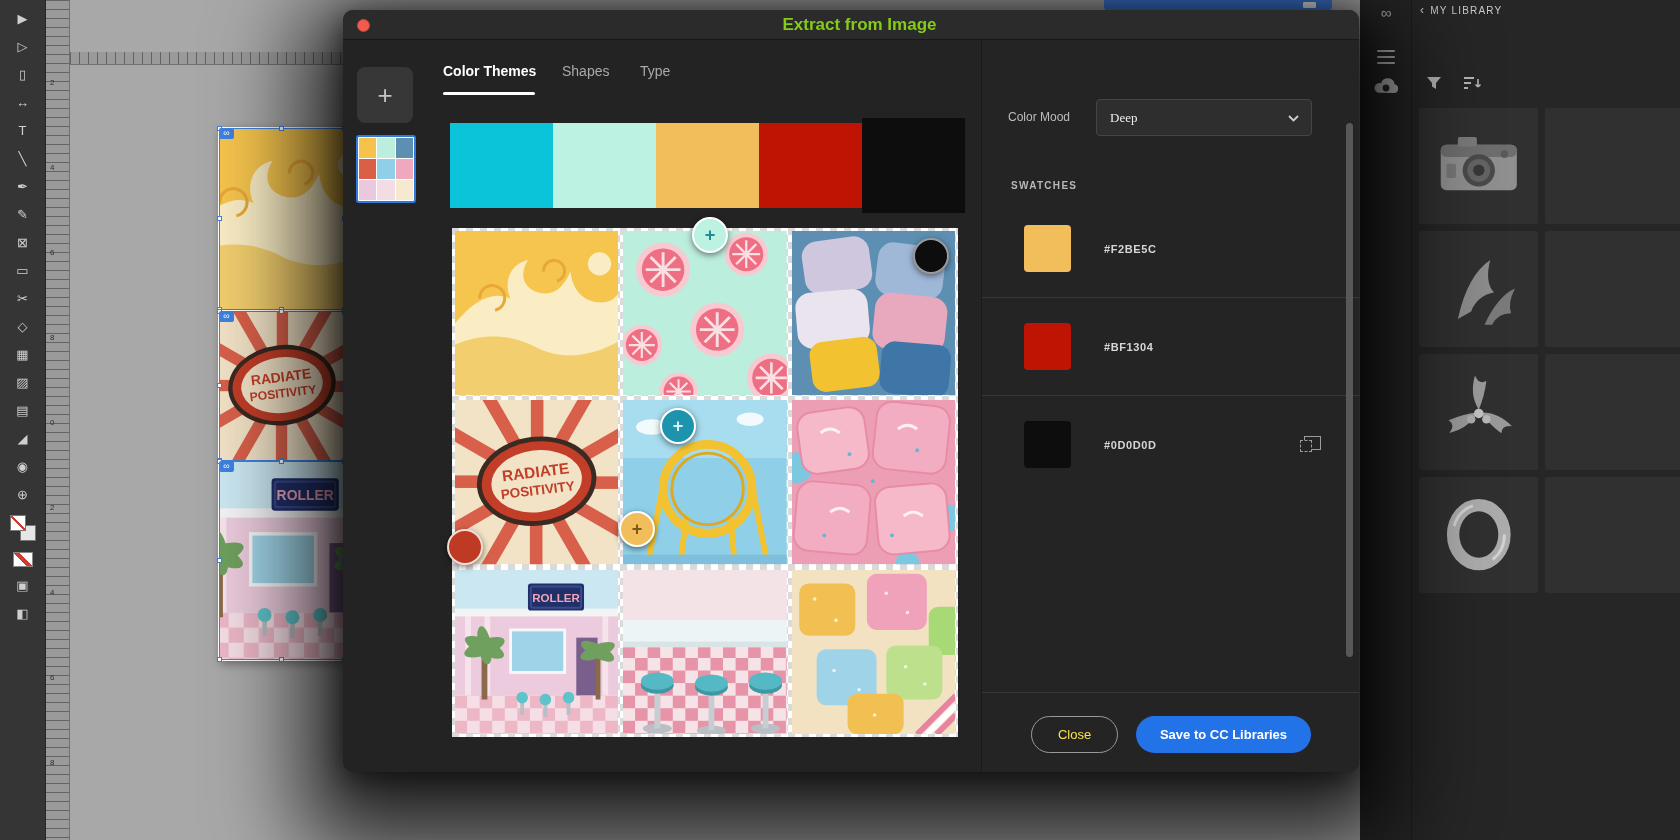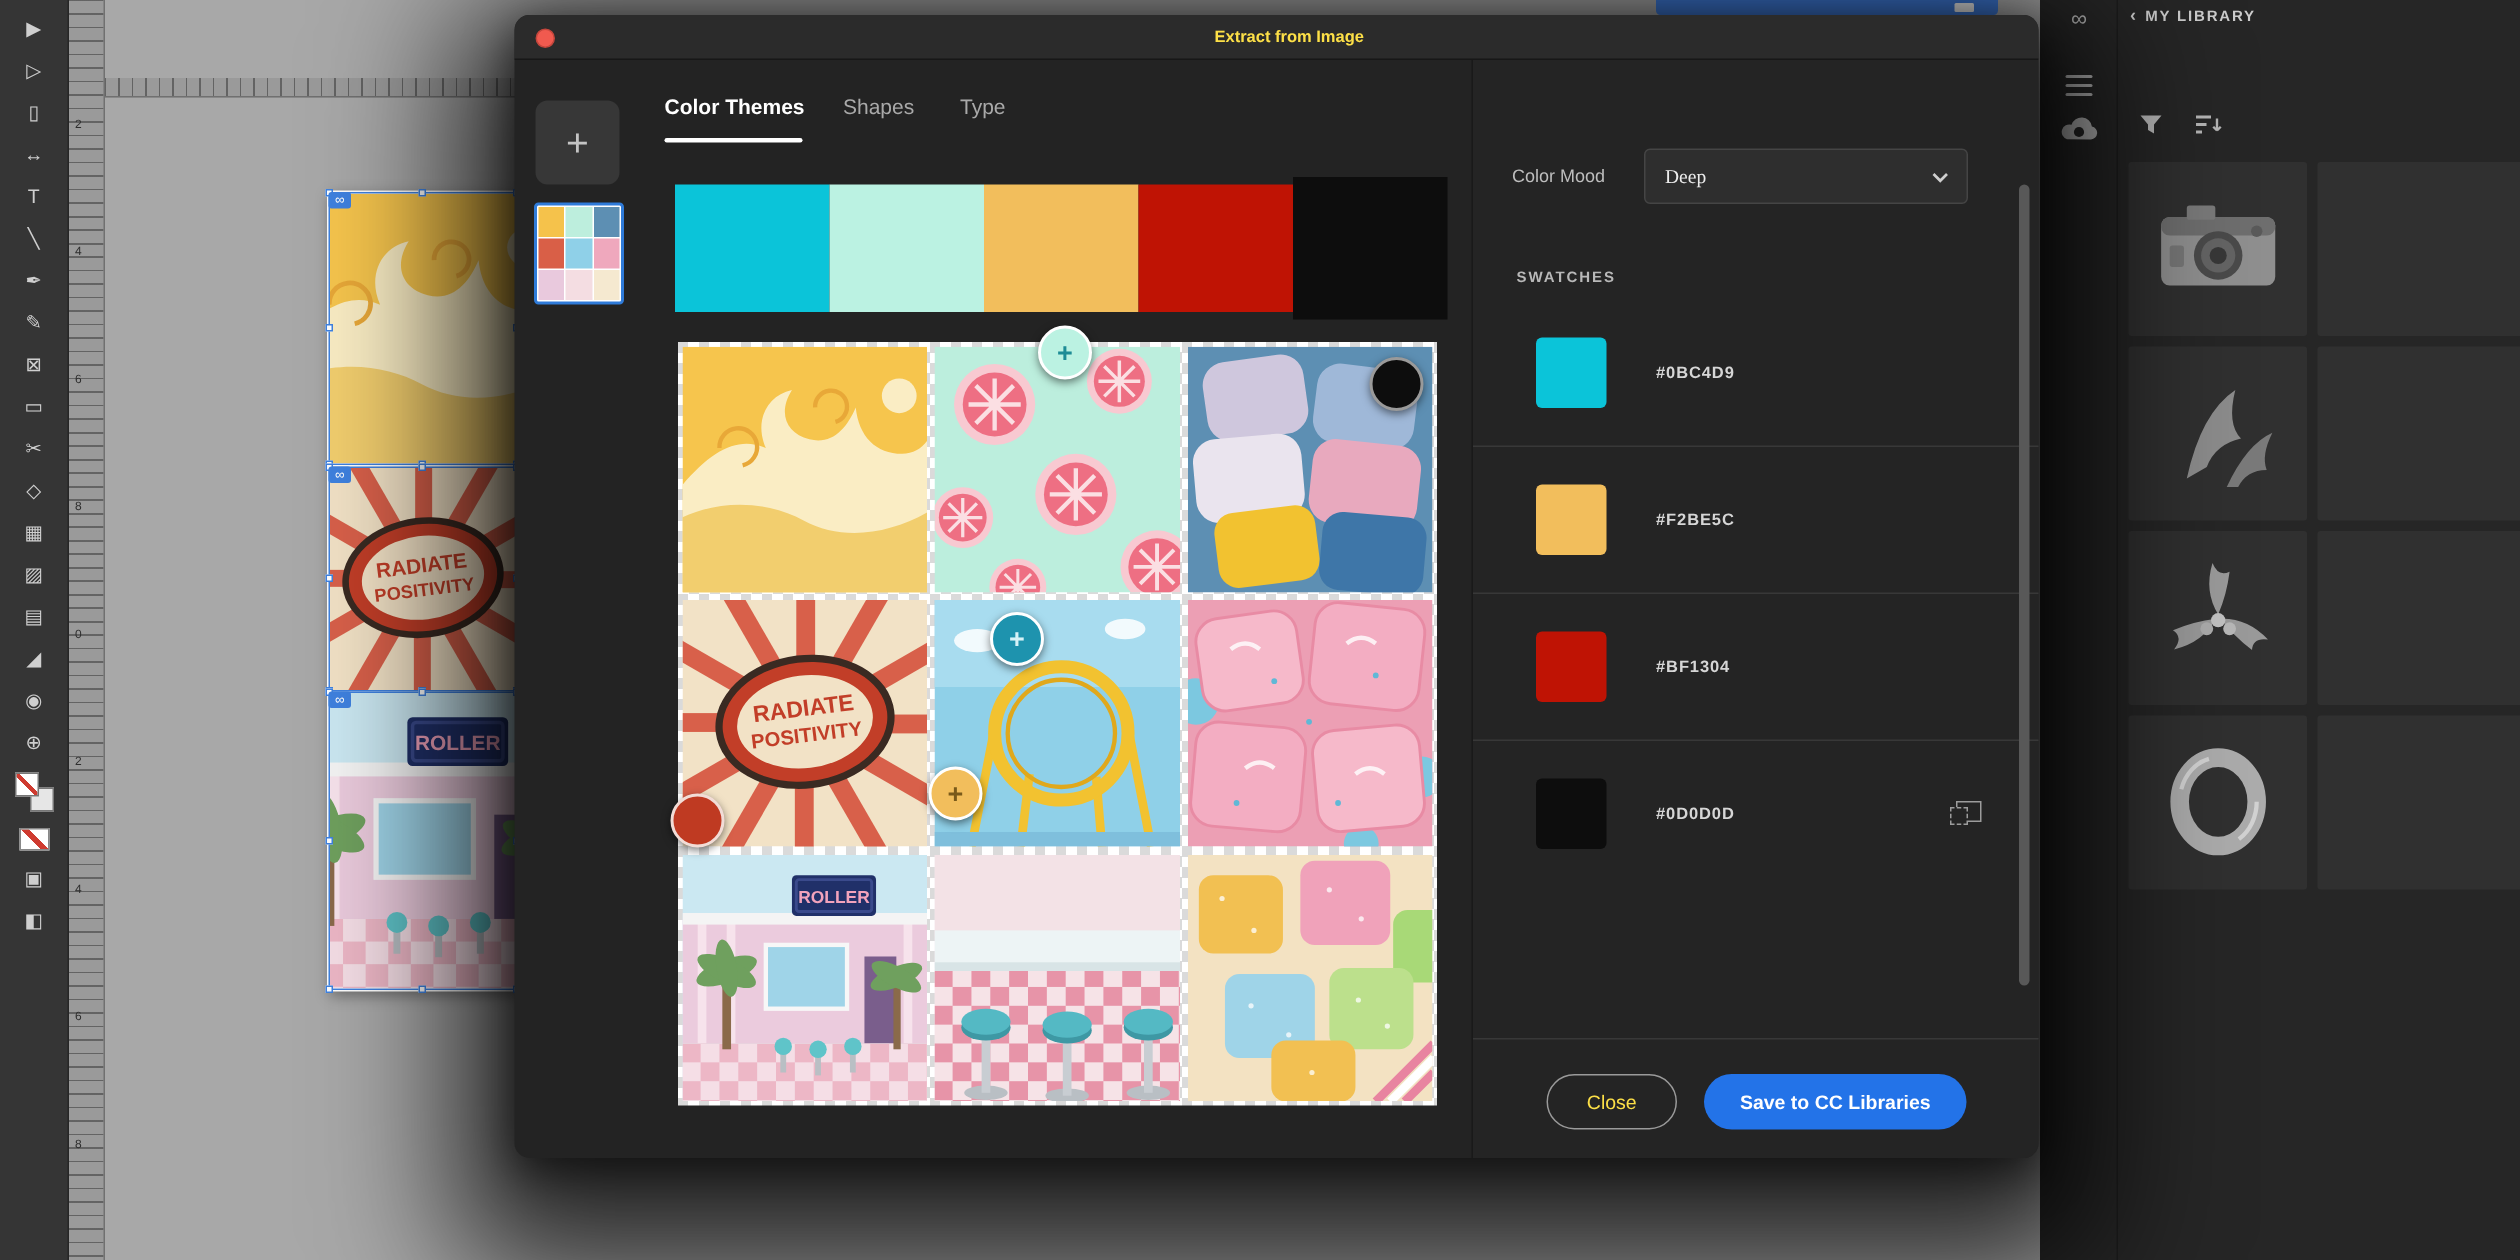--- a/index.html
+++ b/index.html
@@ -36,35 +36,35 @@
 
   
   .layers-partial{position:absolute;left:1104px;top:0;width:228px;height:10px;background:#3F7BD9;border-radius:0 0 3px 3px;z-index:2;}
   .layers-partial .knob{position:absolute;right:16px;top:2px;width:13px;height:6px;background:#f2f2f2;border-radius:1px;}
 
   
   .dock{position:absolute;left:1360px;top:0;width:52px;height:840px;background:#262626;border-right:1px solid #1c1c1c;z-index:3;}
   .dock-item{position:absolute;left:0;width:52px;display:flex;justify-content:center;color:#b5b5b5;}
   .burger span{display:block;width:18px;height:2px;background:#b5b5b5;margin:2px 0;border-radius:1px;}
   .library{position:absolute;left:1412px;top:0;width:268px;height:840px;background:#262626;z-index:3;overflow:hidden;}
-  .lib-header{position:absolute;left:8px;top:3px;font-size:10px;letter-spacing:1.2px;color:#cccccc;font-weight:bold;}
+  .lib-header{position:absolute;left:8px;top:3px;font-size:10px;letter-spacing:1.2px;color:#cccccc;font-weight:normal;}
   .lib-chevron{color:#cccccc;font-size:12px;margin-right:5px;}
   .lib-search{position:absolute;left:0;top:24px;width:268px;height:36px;border-bottom:1px solid #353535;display:flex;align-items:center;padding-left:12px;gap:8px;}
   .lib-search input{width:180px;background:transparent;border:none;outline:none;font-style:italic;font-size:12px;color:#ddd;}
   .lib-search input::placeholder{color:#8d8d8d;font-style:italic;}
   .lib-filters{position:absolute;left:0;top:62px;width:268px;height:42px;display:flex;align-items:center;gap:22px;padding-left:14px;}
   .lib-grid{position:absolute;left:7px;top:108px;width:276px;display:grid;grid-template-columns:119px 150px;grid-auto-rows:116px;gap:7px;}
   .lib-cell{background:#303030;border-radius:2px;display:flex;align-items:center;justify-content:center;overflow:hidden;}
   .lib-cell svg{width:82%;height:82%;}
 
   
   .dialog{position:absolute;left:343px;top:10px;width:1016px;height:762px;background:#232323;border-radius:10px;overflow:hidden;z-index:10;
     box-shadow:0 35px 90px 40px rgba(0,0,0,.78),0 8px 30px rgba(0,0,0,.6);}
   .titlebar{position:absolute;left:0;top:0;width:100%;height:30px;background:#2B2B2B;border-bottom:1px solid #171717;}
-  .title{line-height:30px;text-align:center;font-size:11px;font-weight:bold;color:#fde047;margin-left:17px;}
+  .title{line-height:30px;text-align:center;font-size:17px;font-weight:bold;color:#84cc16;margin-left:17px;}
   .traffic{position:absolute;left:14px;top:9px;width:13px;height:13px;border-radius:50%;background:#F05A4F;border:1px solid #C4463C;}
 
   .addbtn{position:absolute;left:14px;top:57px;width:56px;height:56px;background:#373737;border:none;border-radius:8px;color:#c4c4c4;font-size:26px;line-height:1;cursor:pointer;}
   .thumb{position:absolute;left:13px;top:125px;width:60px;height:68px;border:2px solid #2F7BD9;border-radius:3px;overflow:hidden;display:grid;grid-template-columns:repeat(3,1fr);grid-template-rows:repeat(3,1fr);gap:1px;background:#fff;padding:1px;}
 
   .tab{position:absolute;top:53px;font-size:14px;color:#a9a9a9;cursor:pointer;}
   .tab.active{color:#fff;font-weight:bold;}
   .tab-underline{position:absolute;left:100px;top:82px;width:92px;height:3px;background:#fff;border-radius:2px;}
   .ca{position:absolute;left:954px;top:46px;width:30px;height:26px;background:#fff;border-radius:4px;color:#1d1d1d;font-weight:bold;font-size:13px;text-align:center;line-height:26px;}
 
@@ -586,24 +586,20 @@
         <span class="val">Deep</span>
         <svg width="11" height="7" viewBox="0 0 11 7">
             <path d="M1,1 L5.5,5.5 L10,1" stroke="#cfcfcf" stroke-width="1.8" fill="none"></path>
           </svg>
       </div>
 
       <div class="sw-title">SWATCHES</div>
 
       <div class="swlist">
         <div class="swrow">
-          <span class="swatch-sq" style="background-color: rgb(11, 196, 217);"></span>
-          <span class="swatch-hex">#0BC4D9</span>
-        </div>
-        <div class="swrow">
           <span class="swatch-sq" style="background-color: rgb(242, 190, 92);"></span>
           <span class="swatch-hex">#F2BE5C</span>
         </div>
         <div class="swrow">
           <span class="swatch-sq" style="background-color: rgb(191, 19, 4);"></span>
           <span class="swatch-hex">#BF1304</span>
         </div>
         <div class="swrow">
           <span class="swatch-sq" style="background-color: rgb(13, 13, 13);"></span>
           <span class="swatch-hex">#0D0D0D</span>

